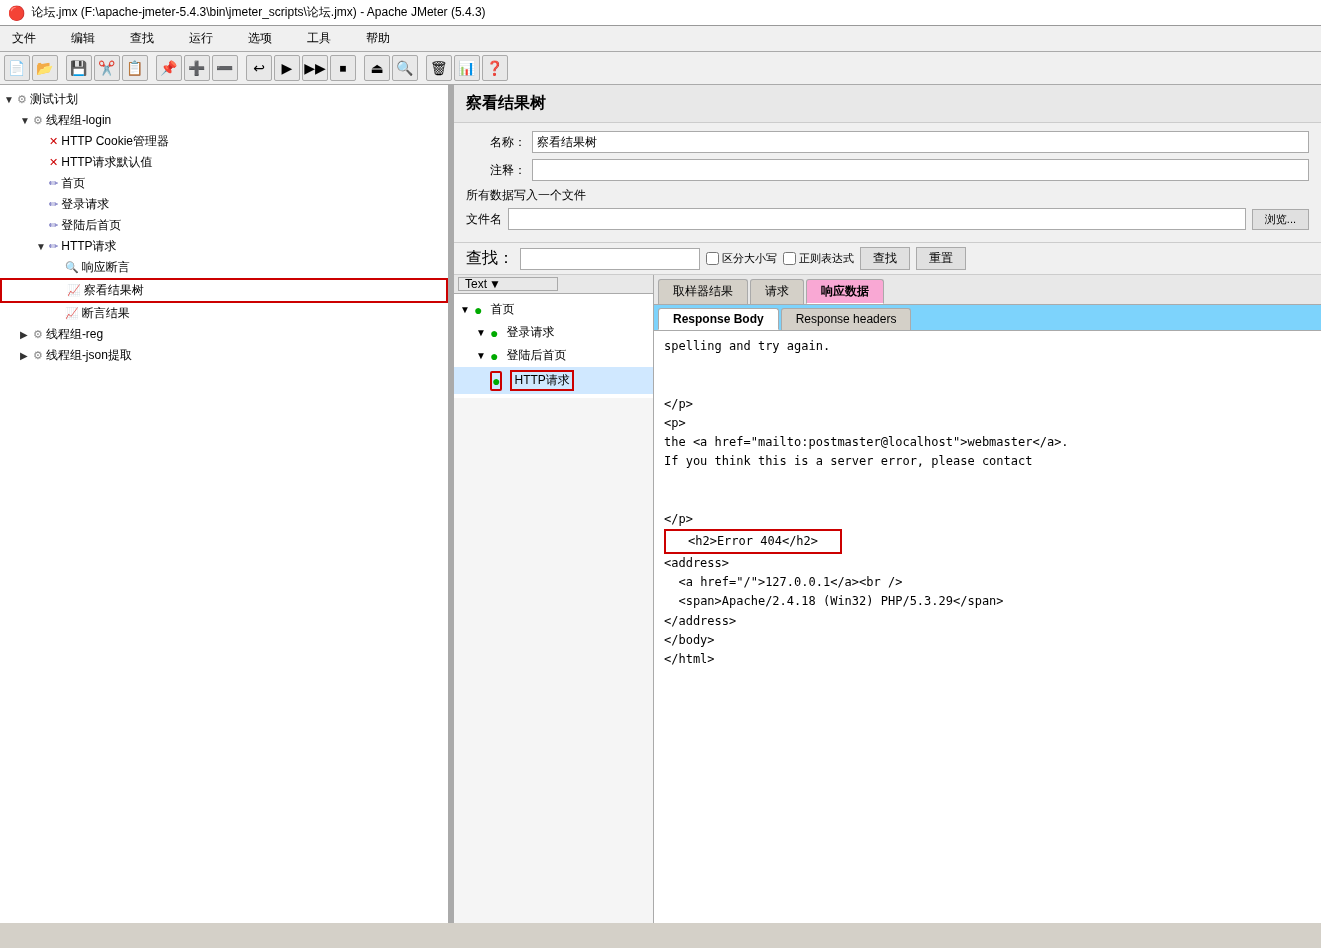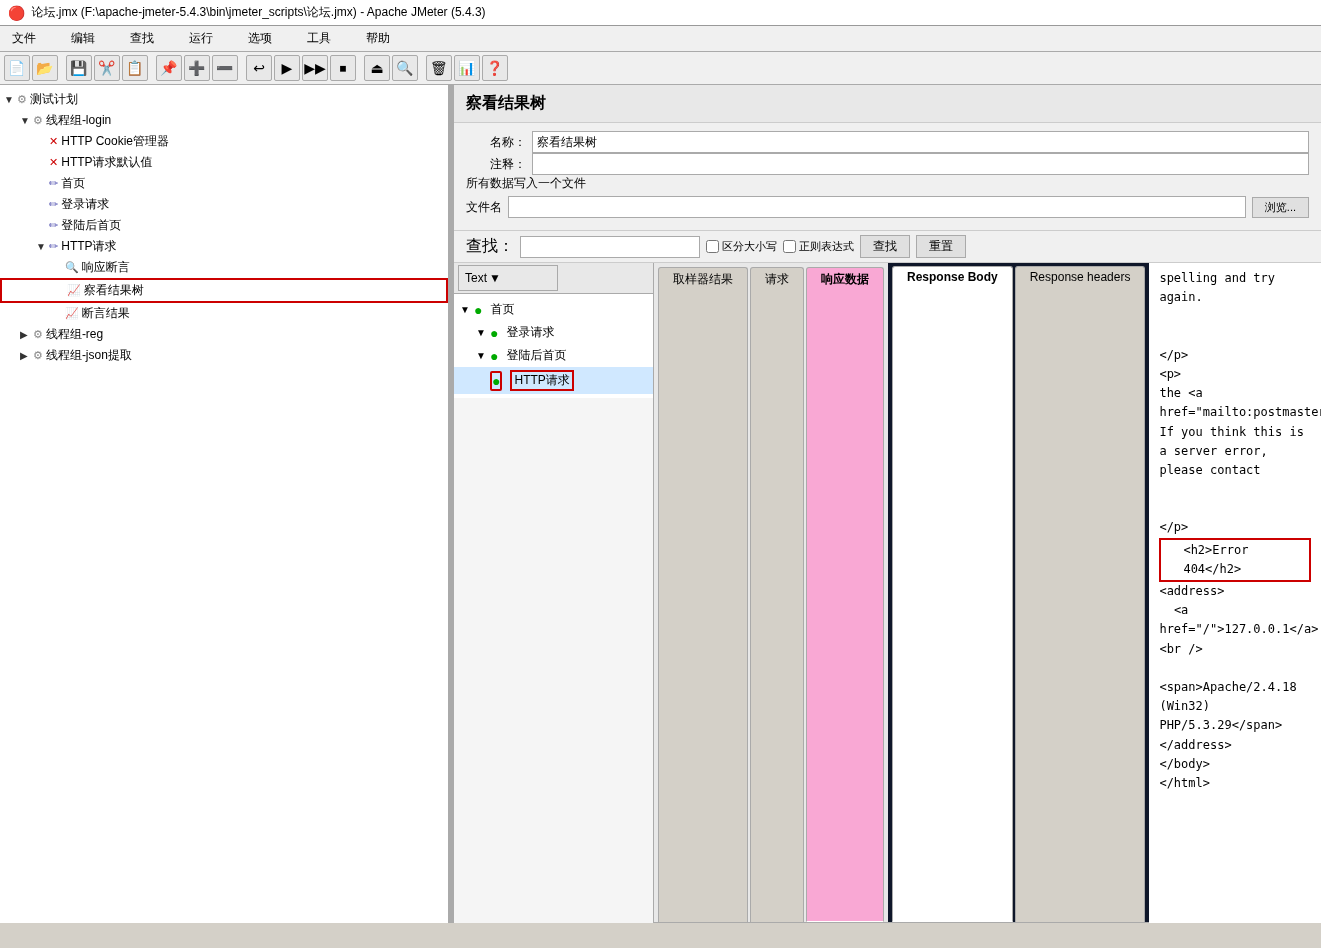--- a/index.html
+++ b/index.html
@@ -104,20 +104,21 @@
 
     
     #rp-form {
       padding: 8px 12px;
       background: #f0f0f0;
       border-bottom: 1px solid #ccc;
     }
     .form-row {
       display: flex;
       align-items: center;
+      margin-bottom: 6px;
       gap: 6px;
     }
     .form-label { width: 60px; text-align: right; font-size: 12px; }
     .form-input {
       flex: 1;
       height: 22px;
       border: 1px solid #aaa;
       background: #fff;
       padding: 2px 4px;
       font-size: 12px;
@@ -164,21 +165,21 @@
       border-right: 1px solid #aaa;
       background: #fff;
       overflow-y: auto;
       padding: 4px 0;
     }
 
     
     #results-right {
       flex: 1;
       display: flex;
-      flex-direction: row;
+      flex-direction: column;
       overflow: hidden;
     }
 
     #top-tabs {
       display: flex;
       background: #e8e8e8;
       border-bottom: 1px solid #aaa;
       padding: 4px 4px 0 4px;
       gap: 2px;
     }
@@ -193,21 +194,21 @@
     }
     .top-tab.active {
       background: #f9a8d4;
       border-bottom: 1px solid #fff;
       font-weight: bold;
     }
 
     
     #sub-tabs {
       display: flex;
-      background: #0f172a;
+      background: #7dd3fc;
       border-bottom: 1px solid #aaa;
       padding: 3px 4px 0 4px;
       gap: 2px;
     }
     .sub-tab {
       padding: 3px 14px;
       border: 1px solid #aaa;
       background: #d4d0c8;
       cursor: pointer;
       font-size: 12px;
@@ -254,21 +255,21 @@
     
     .dropdown-btn {
       display: flex;
       align-items: center;
       gap: 2px;
       padding: 2px 6px;
       background: #e8e8e8;
       border: 1px solid #aaa;
       cursor: pointer;
       font-size: 12px;
-      height: 26px;
+      height: 14px;
       min-width: 100px;
       text-align: center;
     }
 
     #view-selector-row {
       display: flex;
       align-items: center;
       padding: 2px 4px;
       background: #e8e8e8;
       border-bottom: 1px solid #aaa;

